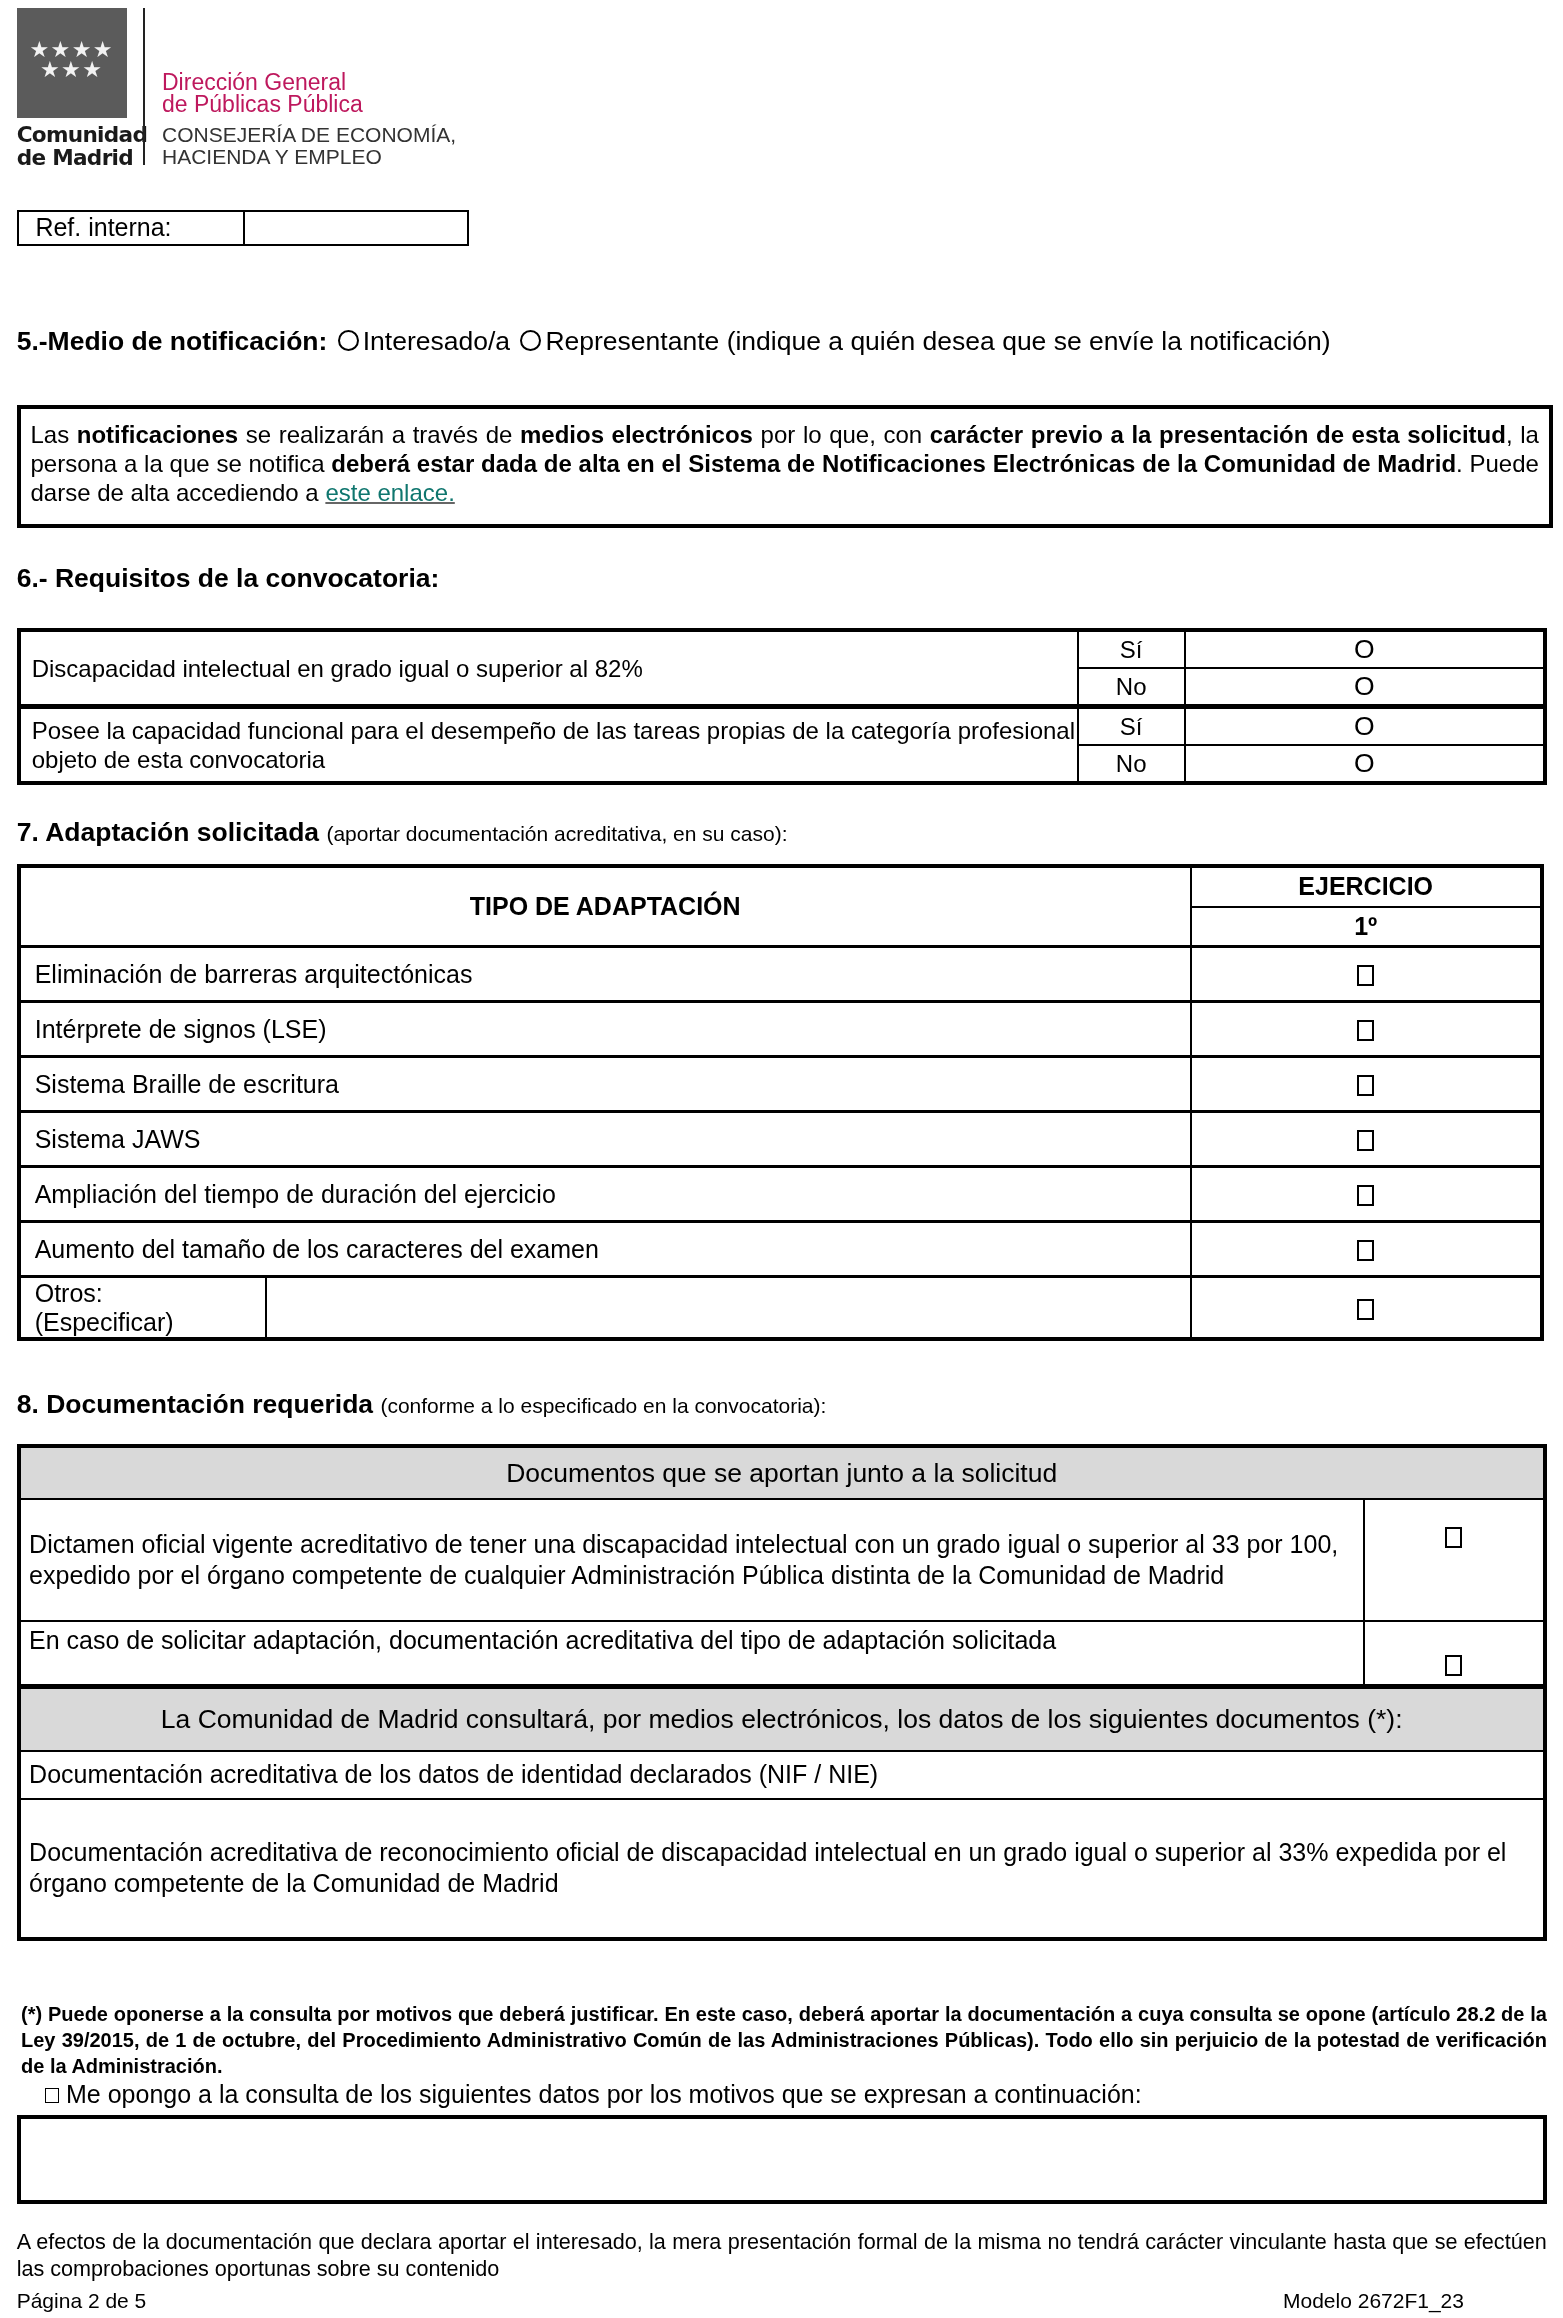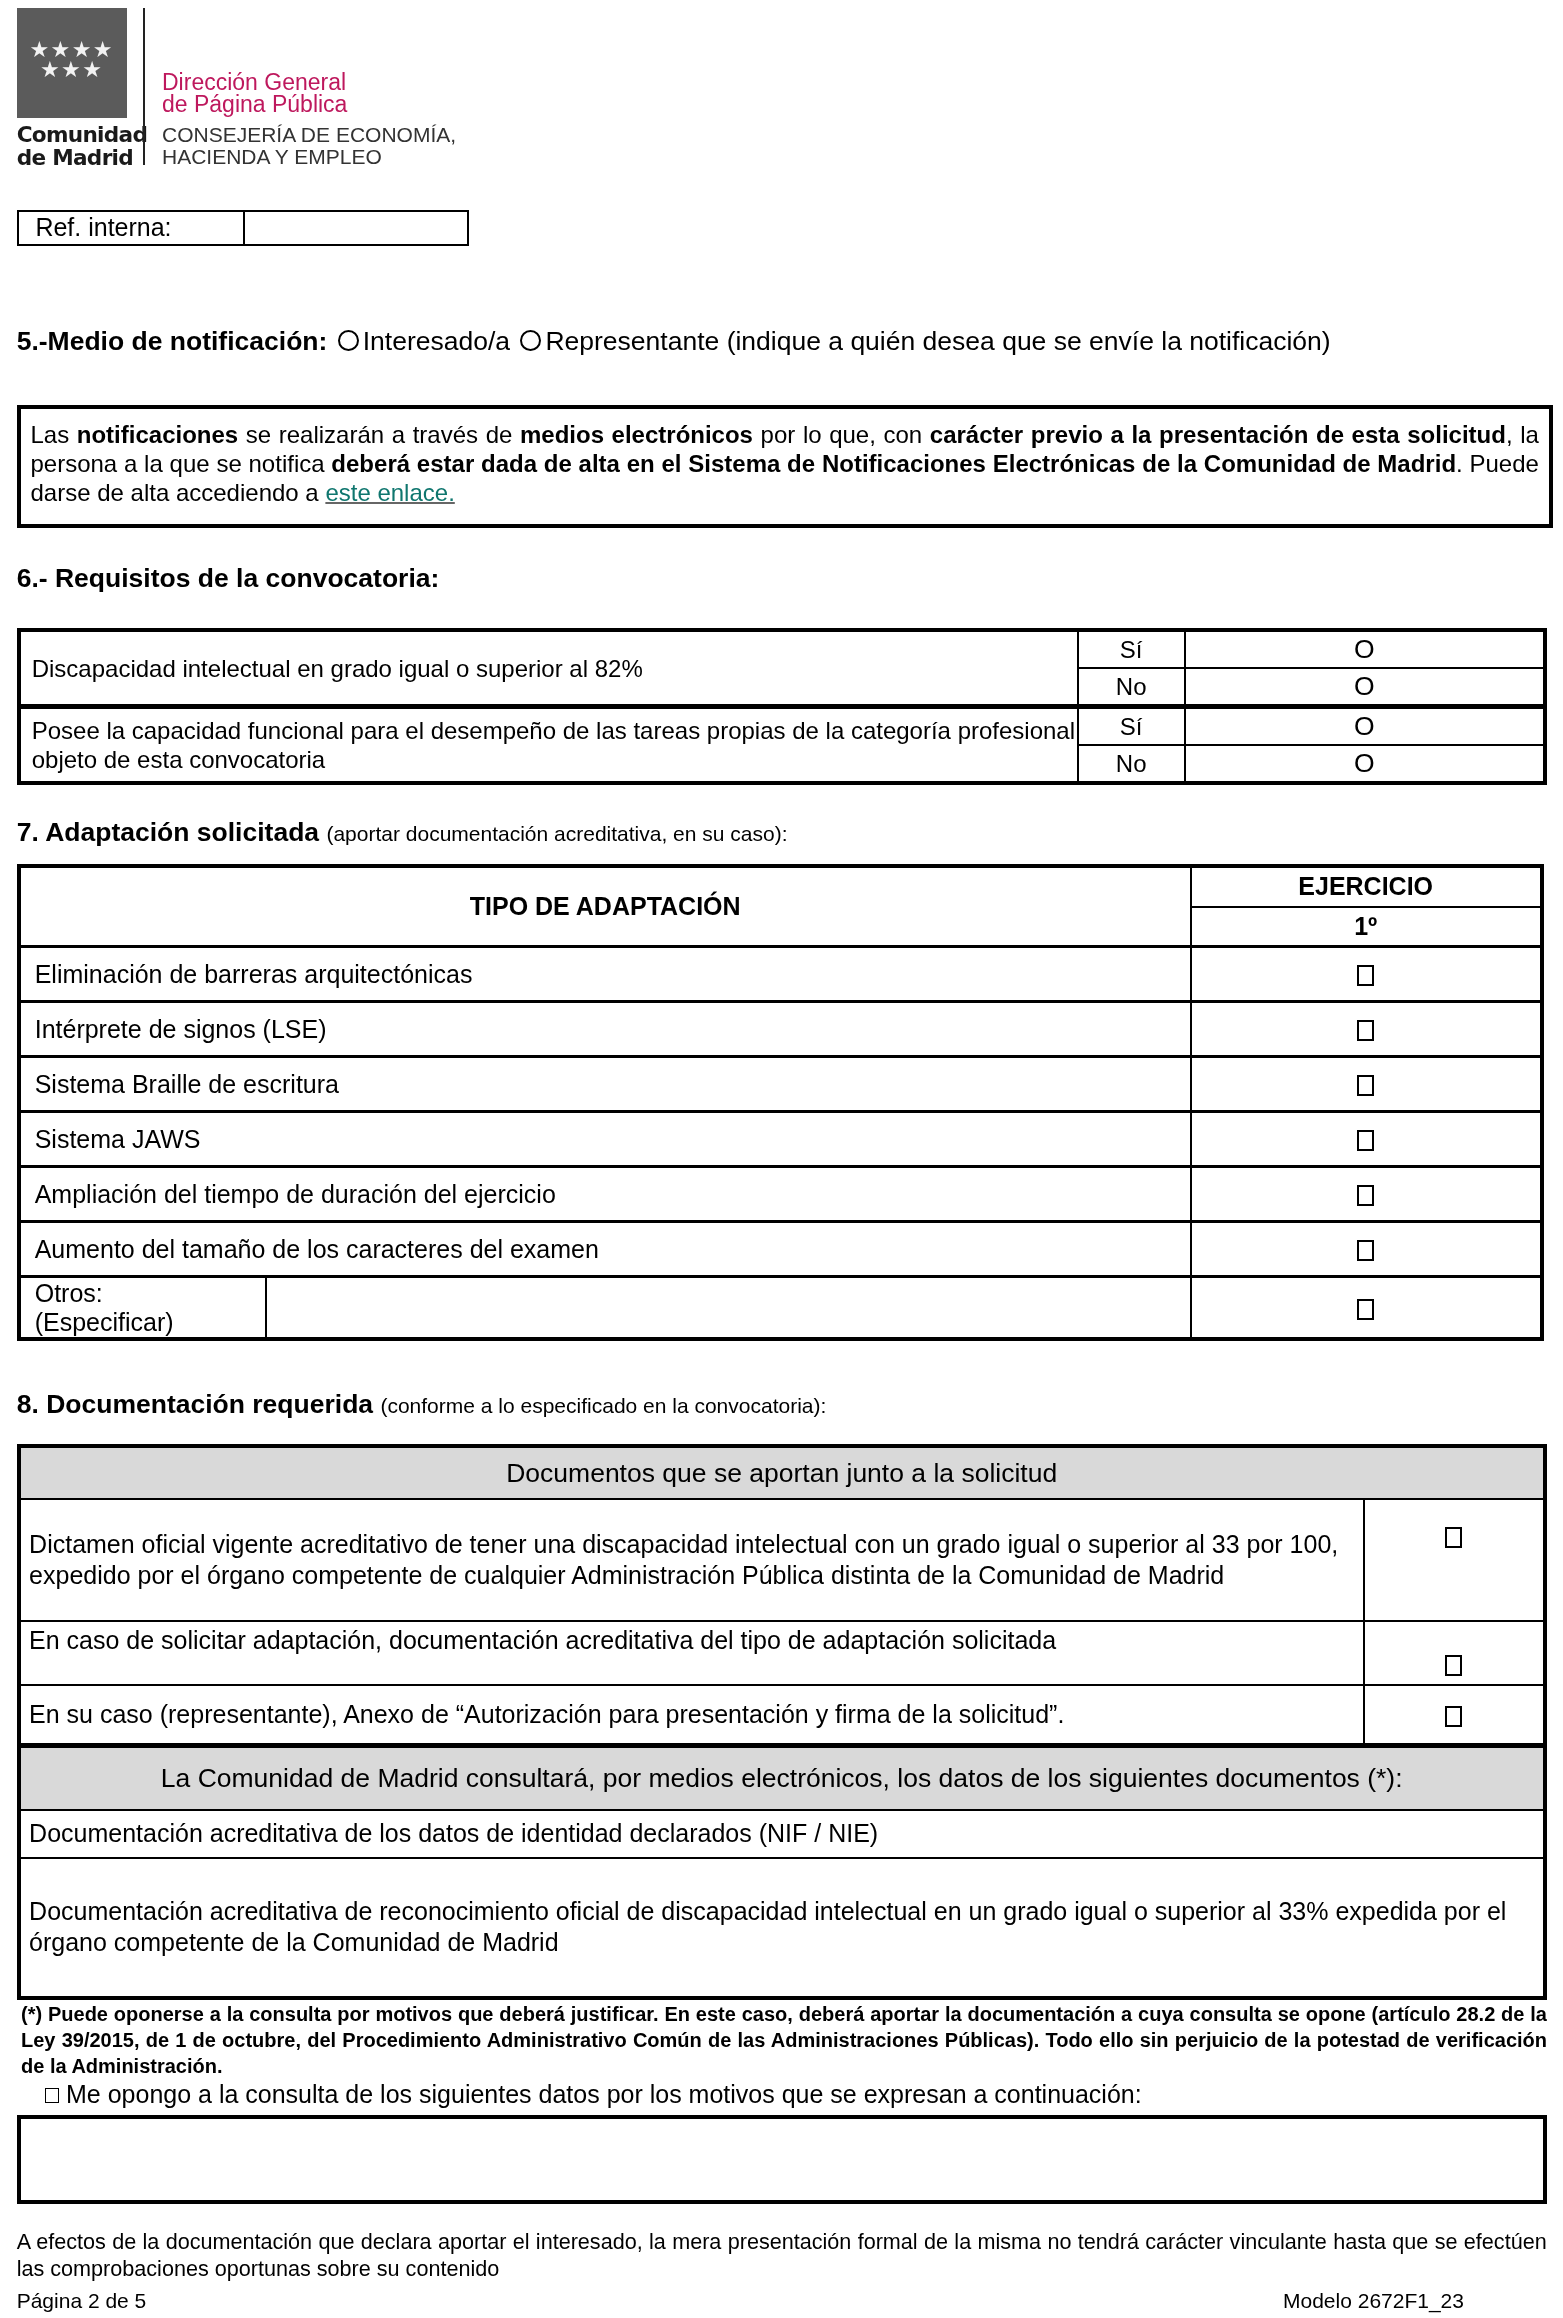--- a/index.html
+++ b/index.html
@@ -69,21 +69,21 @@
 <div class="abs logo-box"></div>
 <div class="abs stars" style="white-space:pre">★★★★
 ★★★</div>
 <div class="abs logo-name">
   <div>Comunidad</div>
   <div>de Madrid</div>
 </div>
 <div class="abs divider"></div>
 <div class="abs org1">
   <div>Dirección General</div>
-  <div>de Página Pública</div>
+  <div>de Públicas Pública</div>
 </div>
 <div class="abs org2">
   <div>CONSEJERÍA DE ECONOMÍA,</div>
   <div>HACIENDA Y EMPLEO</div>
 </div>
 
 <div class="abs ref-box">
   <div class="ref-label">Ref. interna:</div>
   <div style="flex:1"></div>
 </div>
@@ -184,24 +184,20 @@
   </tr>
   <tr>
     <td class="lbl" style="height:120px;">Dictamen oficial vigente acreditativo de tener una discapacidad intelectual con un grado igual o superior al 33 por 100, expedido por el órgano competente de cualquier Administración Pública distinta de la Comunidad de Madrid</td>
     <td class="chk" style="vertical-align:top; padding-top:21px;"><span class="cb"></span></td>
   </tr>
   <tr>
     <td class="lbl" style="height:59px; vertical-align:top; padding-top:2.8px;">En caso de solicitar adaptación, documentación acreditativa del tipo de adaptación solicitada</td>
     <td class="chk" style="vertical-align:bottom; padding-bottom:5.6px;"><span class="cb"></span></td>
   </tr>
   <tr>
-    <td class="lbl" style="height:57px;">En su caso (representante), Anexo de “Autorización para presentación y firma de la solicitud”.</td>
-    <td class="chk"><span class="cb"></span></td>
-  </tr>
-  <tr>
     <td class="gray" colspan="2" style="height:61px; border-top-width:5.6px;">La Comunidad de Madrid consultará, por medios electrónicos, los datos de los siguientes documentos (*):</td>
   </tr>
   <tr>
     <td class="lbl" colspan="2" style="height:46px;">Documentación acreditativa de los datos de identidad declarados (NIF / NIE)</td>
   </tr>
   <tr>
     <td class="lbl" colspan="2" style="height:137px;">Documentación acreditativa de reconocimiento oficial de discapacidad intelectual en un grado igual o superior al 33% expedida por el órgano competente de la Comunidad de Madrid</td>
   </tr>
 </tbody>
   </table>

